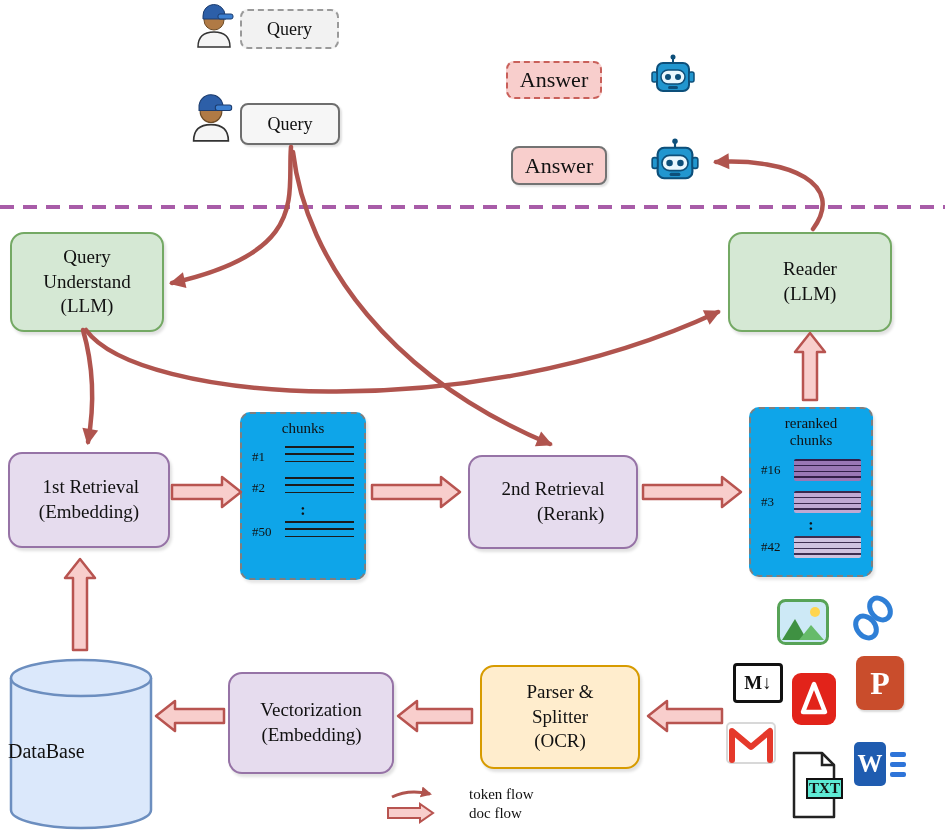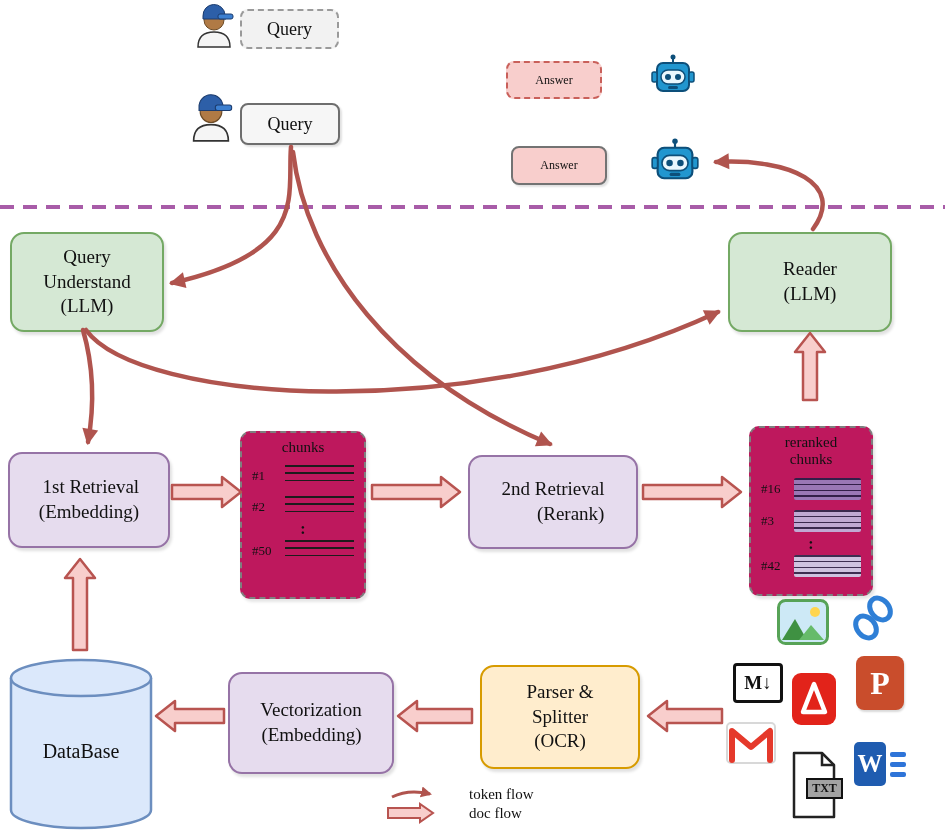--- a/index.html
+++ b/index.html
@@ -13,53 +13,53 @@
         box-shadow:2px 3px 3px rgba(0,0,0,.12);}
   .node.green{background:#d5e8d4;border-color:#74a964;}
   .node.purple{background:#e6dcee;border-color:#9673a6;text-align:right;}
   .node.orange{background:#ffedcd;border-color:#d79b00;text-align:center;}
 
   .qbox{position:absolute;display:flex;align-items:center;justify-content:center;
         font-size:18px;background:#f6f6f6;border:2px solid #6e6e6e;border-radius:8px;
         z-index:10;box-shadow:2px 2px 2px rgba(0,0,0,.12);}
   .qbox.dashed{border-style:dashed;border-color:#9a9a9a;box-shadow:none;background:#f2f2f2;}
   .abox{position:absolute;display:flex;align-items:center;justify-content:center;
-        font-size:12px;background:#f8cecc;border:2px solid #737373;border-radius:8px;
+        font-size:22px;background:#f8cecc;border:2px solid #737373;border-radius:8px;
         z-index:10;box-shadow:2px 2px 2px rgba(0,0,0,.12);}
   .abox.dashed{border-style:dashed;border-color:#c9605a;box-shadow:none;}
 
-  .chunkbox{position:absolute;background:#be185d;border:2.5px dashed #7f7f7f;border-radius:10px;
+  .chunkbox{position:absolute;background:#0ea5e9;border:2.5px dashed #7f7f7f;border-radius:10px;
         display:flex;flex-direction:column;padding:6px 10px 8px;z-index:10;
-        box-shadow:2px 3px 3px rgba(0,0,0,.1);box-sizing:border-box;margin-top:19px;}
+        box-shadow:2px 3px 3px rgba(0,0,0,.1);box-sizing:border-box;}
   .chunk-title{text-align:center;font-size:15px;line-height:1.15;white-space:pre-line;margin-bottom:4px;}
   .chunk-row{display:flex;align-items:center;gap:6px;margin:5px 0;}
   .chunk-id{font-size:13px;min-width:27px;text-align:left;}
   .chunk-lines{flex:1;height:21px;
         background-image:repeating-linear-gradient(to bottom,#1c1c1c 0 1.6px,transparent 1.6px 7.4px);}
   .rr-bar{flex:1;height:22px;border-radius:2px;
         background-image:repeating-linear-gradient(to bottom,rgba(25,8,45,.8) 0 1.5px,transparent 1.5px 5.8px);}
   .rr-bar.b1{background-color:#9a77b5;}
   .rr-bar.b2{background-color:#c0a9d3;}
   .rr-bar.b3{background-color:#cfc2df;}
   .chunk-ellipsis{text-align:center;font-size:16px;font-weight:bold;line-height:.7;margin:1px 0;}
 
   .db{position:absolute;z-index:10;}
-  .db-label{position:absolute;left:0;top:82px;width:100%;text-align:center;font-size:20px;}
+  .db-label{position:absolute;left:0;top:82px;width:100%;text-align:left;font-size:20px;}
 
   .icon{position:absolute;z-index:10;}
   .md-icon{border:3px solid #111;border-radius:4px;background:#fff;display:flex;
            align-items:center;justify-content:center;font-weight:bold;font-size:19px;}
   .ppt-icon{background:#c94d2c;border-radius:8px;color:#fff;display:flex;align-items:center;
            justify-content:center;font-weight:bold;font-size:32px;box-shadow:1px 2px 2px rgba(0,0,0,.15);}
   .word-icon{display:flex;align-items:center;}
   .word-w{width:32px;height:44px;background:#1f5cb0;border-radius:5px;color:#fff;font-weight:bold;
           font-size:25px;display:flex;align-items:center;justify-content:center;}
   .word-lines{display:flex;flex-direction:column;gap:5px;margin-left:4px;justify-content:center;}
   .word-lines i{width:16px;height:5px;background:#2e74d8;border-radius:2px;display:block;}
-  .txt-label{position:absolute;border:2.5px solid #111;background:#a3a3a3;font-size:12px;font-weight:bold;
+  .txt-label{position:absolute;border:2.5px solid #111;background:#5eead4;font-size:15px;font-weight:bold;
           display:flex;align-items:center;justify-content:center;z-index:11;}
   .legend-label{position:absolute;font-size:15px;z-index:10;margin-left:28px;}
 </style>
 </head>
 <body>
 
 <div class="canvas">
 
   <svg class="overlay" width="945" height="837" viewBox="0 0 945 837">
     <defs>

